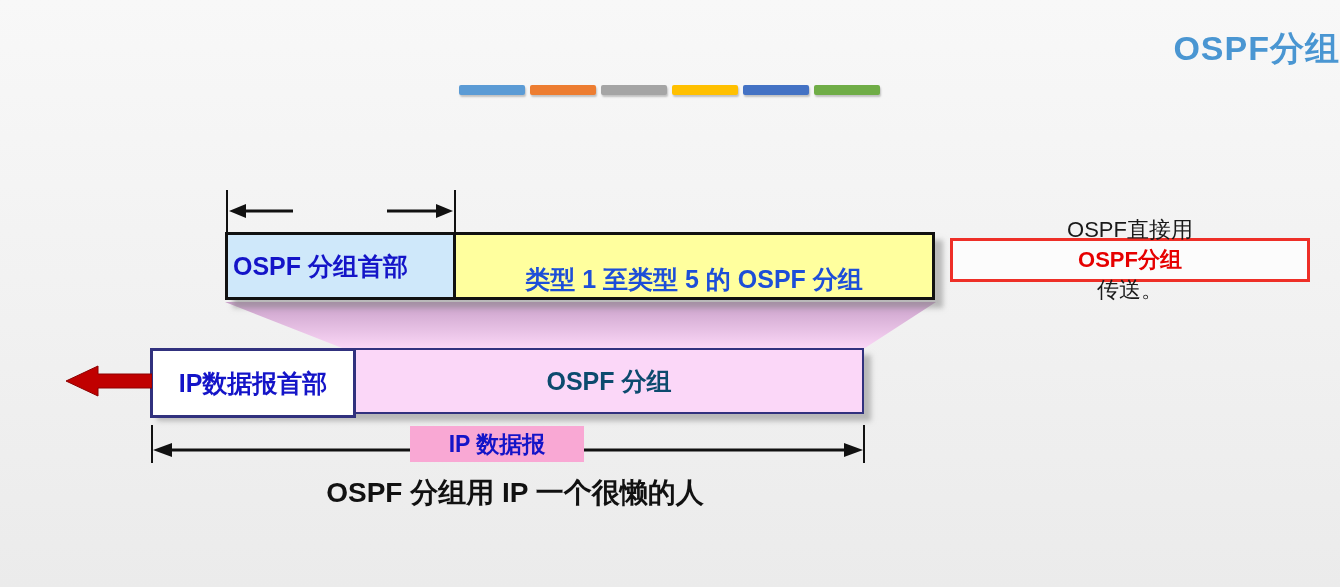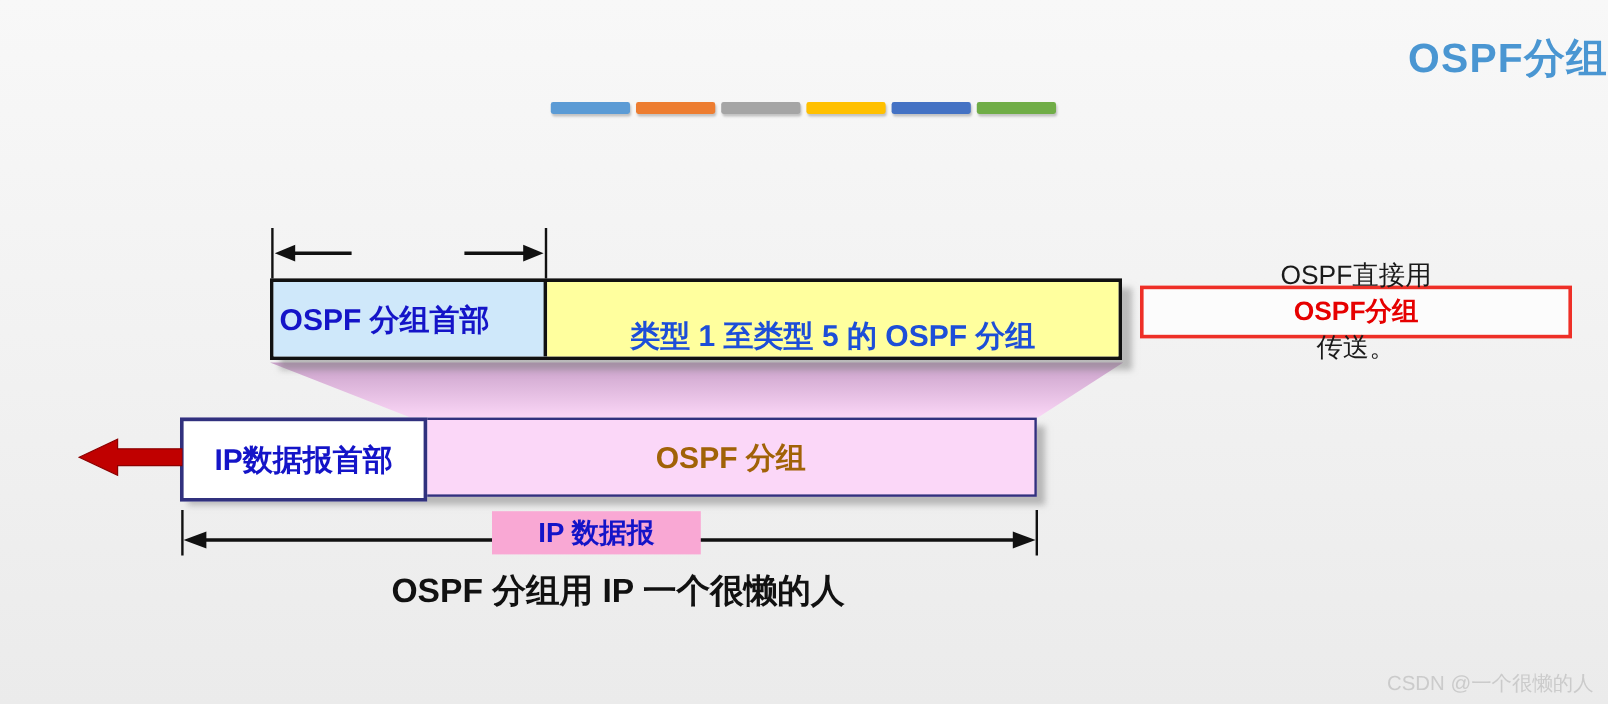--- a/index.html
+++ b/index.html
@@ -136,36 +136,35 @@
     </div>
   </div>
 
   <div class="note-box" style="border-color: rgb(238, 47, 39);">
     <span>OSPF直接用</span>
       <span class="hl" style="color: rgb(230, 0, 0);">OSPF分组</span>
       <span>传送。</span>
   </div>
 
   <div class="bottom-bar" style="background: rgb(251, 215, 248);">
-    <div class="body-text" style="color: #a16207;">OSPF 分组</div>
+    <div class="body-text" style="color: #0c4a6e;">OSPF 分组</div>
     <div class="header-cell" style="background: rgb(255, 255, 255);">
       <span style="color: rgb(20, 20, 200);">IP数据报首部</span>
     </div>
   </div>
 
   <svg class="red-arrow" width="88" height="34">
     <polygon points="2,17 34,2 34,10 88,10 88,24 34,24 34,32" stroke="#8c0000" stroke-width="1" fill="#c00000"></polygon>
   </svg>
 
   <svg class="bottom-measure" width="726" height="44">
     <line x1="7" y1="2" x2="7" y2="40" stroke="#111" stroke-width="2"></line>
     <line x1="719" y1="2" x2="719" y2="40" stroke="#111" stroke-width="2"></line>
     <line x1="24" y1="27" x2="702" y2="27" stroke="#111" stroke-width="3"></line>
     <polygon points="8,27 27,20 27,34" fill="#111"></polygon>
     <polygon points="718,27 699,20 699,34" fill="#111"></polygon>
   </svg>
   <div class="measure-label" style="color: rgb(20, 20, 200);">IP 数据报</div>
 
   <div class="caption">OSPF 分组用 IP 一个很懒的人</div>
 
-  <div class="watermark">CSDN @一个很懒的人</div>
 
 </div>
 
 </body></html>

